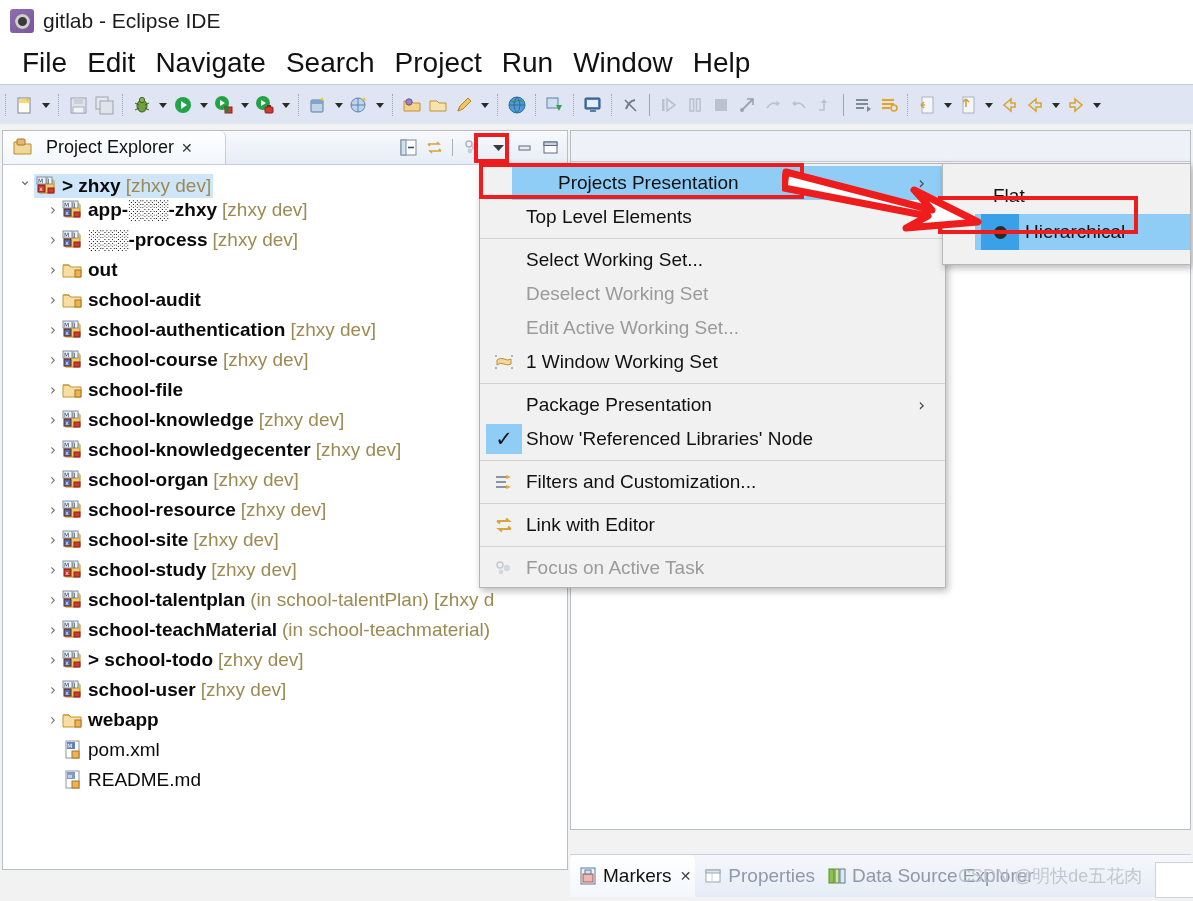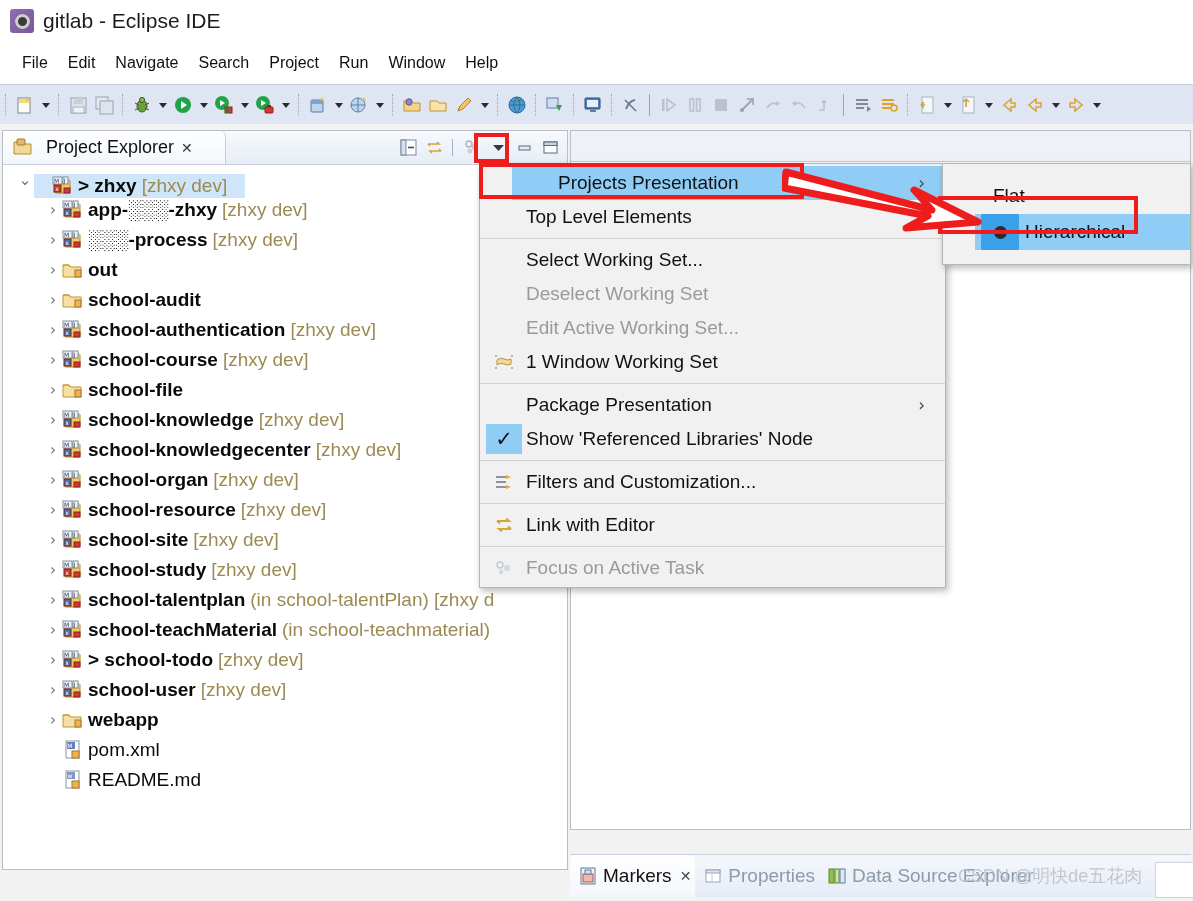--- a/index.html
+++ b/index.html
@@ -31,21 +31,21 @@
   #title-text{
     margin-left:9px;font-size:21px;color:#1b1b1b;letter-spacing:0px;
   }
   
   #menubar{
     position:absolute;left:0;top:42px;width:1193px;height:42px;
     background:#ffffff;display:flex;align-items:center;padding-left:12px;
     box-sizing:border-box;
   }
   .menu-item{
-    font-size:16px;color:#111;padding:2px 10px;cursor:default;white-space:nowrap;
+    font-size:28px;color:#111;padding:2px 10px;cursor:default;white-space:nowrap;
   }
   
   #toolbar{
     position:absolute;left:0;top:84px;width:1193px;height:40px;
     background:#dfe5f3;
     border-top:1px solid #c4ccdd;
     border-bottom:1px solid #c0c8da;
     display:flex;align-items:center;overflow:hidden;
   }
   .tb-sep{width:1px;height:22px;margin:0 5px;border-left:1px dotted #9aa4bb;}
@@ -110,21 +110,21 @@
     height:30px;display:flex;align-items:center;white-space:nowrap;font-size:19px;color:#0a0a0a;
   }
   .trow .twisty{
     width:18px;text-align:center;color:#6c6c6c;font-size:15px;flex:0 0 auto;
     font-family:"DejaVu Sans",sans-serif;
   }
   .trow .ficon{width:22px;height:20px;flex:0 0 auto;position:relative;margin-right:4px;}
   .trow .name{font-weight:bold;}
   .trow .suffix{color:#9c8a52;font-weight:normal;margin-left:5px;}
   .trow .plainname{font-weight:normal;}
-  .trow.sel .hl{background:#cfe6fa;padding:1px 18px;margin-top:12px;}
+  .trow.sel .hl{background:#cfe6fa;padding:1px 2px;margin-top:12px;}
   
   #editor{
     position:absolute;left:570px;top:6px;right:2px;height:700px;
     background:#ffffff;border:1px solid #b8bdc6;box-sizing:border-box;
   }
   #editor-top{
     position:absolute;left:0;top:0;right:0;height:30px;background:#eef2f8;
     border-bottom:1px solid #c6cedd;
   }
   

